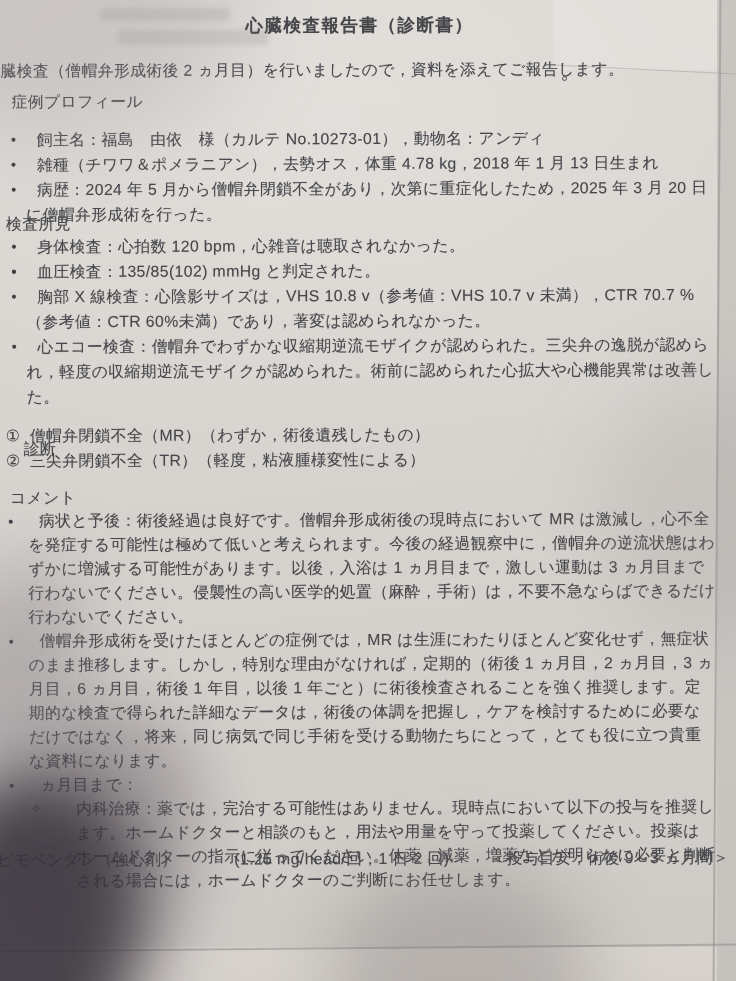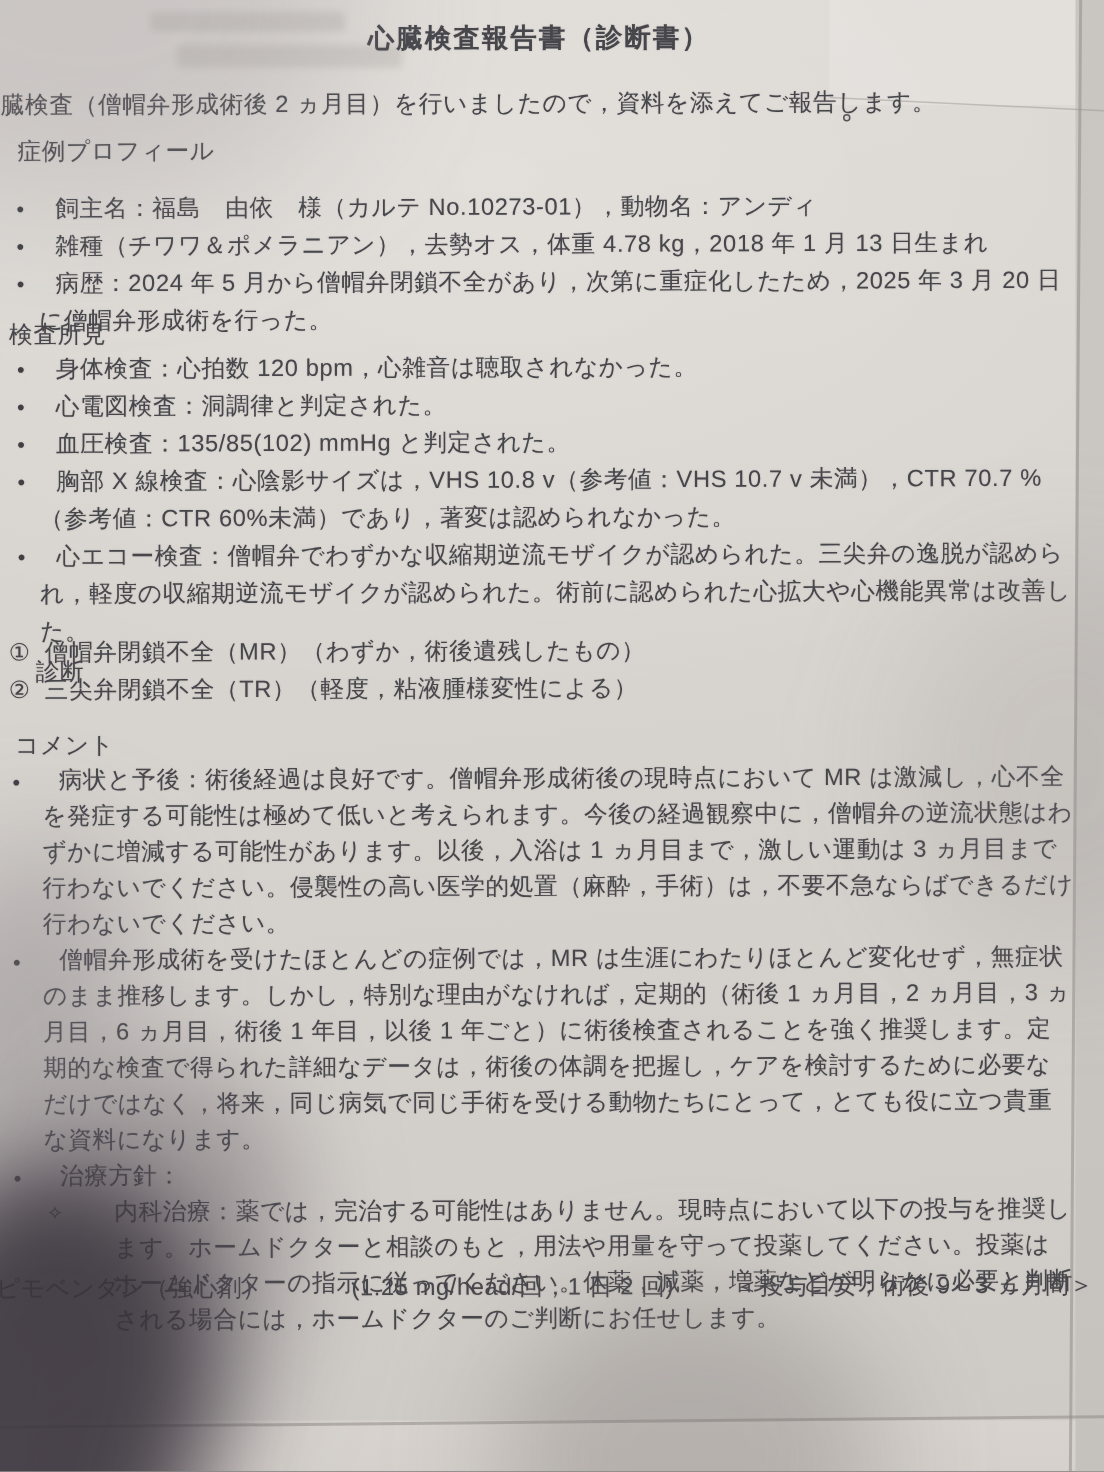--- a/index.html
+++ b/index.html
@@ -142,21 +142,20 @@
     </div>
 
     <div class="print sec-heading h-findings">検査所見</div>
     <div class="list l-findings">
       <div class="print-item">
         <span class="bullet">●</span>
         <span>身体検査：心拍数 120 bpm，心雑音は聴取されなかった。</span>
       </div>
       <div class="print-item">
         <span class="bullet">●</span>
-        <span>心電図検査：洞調律と判定された。</span>
       </div>
       <div class="print-item">
         <span class="bullet">●</span>
         <span>血圧検査：135/85(102) mmHg と判定された。</span>
       </div>
       <div class="print-item">
         <span class="bullet">●</span>
         <span>胸部 X 線検査：心陰影サイズは，VHS 10.8 v（参考値：VHS 10.7 v 未満），CTR 70.7 %（参考値：CTR 60%未満）であり，著変は認められなかった。</span>
       </div>
       <div class="print-item">
@@ -182,21 +181,21 @@
       <div class="print-item">
         <span class="bullet">●</span>
         <span>病状と予後：術後経過は良好です。僧帽弁形成術後の現時点において MR は激減し，心不全を発症する可能性は極めて低いと考えられます。今後の経過観察中に，僧帽弁の逆流状態はわずかに増減する可能性があります。以後，入浴は 1 ヵ月目まで，激しい運動は 3 ヵ月目まで行わないでください。侵襲性の高い医学的処置（麻酔，手術）は，不要不急ならばできるだけ行わないでください。</span>
       </div>
       <div class="print-item">
         <span class="bullet">●</span>
         <span>僧帽弁形成術を受けたほとんどの症例では，MR は生涯にわたりほとんど変化せず，無症状のまま推移します。しかし，特別な理由がなければ，定期的（術後 1 ヵ月目，2 ヵ月目，3 ヵ月目，6 ヵ月目，術後 1 年目，以後 1 年ごと）に術後検査されることを強く推奨します。定期的な検査で得られた詳細なデータは，術後の体調を把握し，ケアを検討するために必要なだけではなく，将来，同じ病気で同じ手術を受ける動物たちにとって，とても役に立つ貴重な資料になります。</span>
       </div>
       <div class="print-item">
         <span class="bullet">●</span>
-        <span>治療方針：</span>
+        <span>ヵ月目まで：</span>
       </div>
       <div class="print-item sub-item">
         <span class="sub-bullet">✧</span>
         <span>内科治療：薬では，完治する可能性はありません。現時点において以下の投与を推奨します。ホームドクターと相談のもと，用法や用量を守って投薬してください。投薬はホームドクターの指示に従ってください。休薬，減薬，増薬などが明らかに必要と判断される場合には，ホームドクターのご判断にお任せします。</span>
       </div>
     </div>
 
     <div class="print medication">
       <span class="med-name">ピモベンダン（強心剤）</span>
       <span class="med-dose">(1.25 mg/head/回，1 日 2 回)</span>

